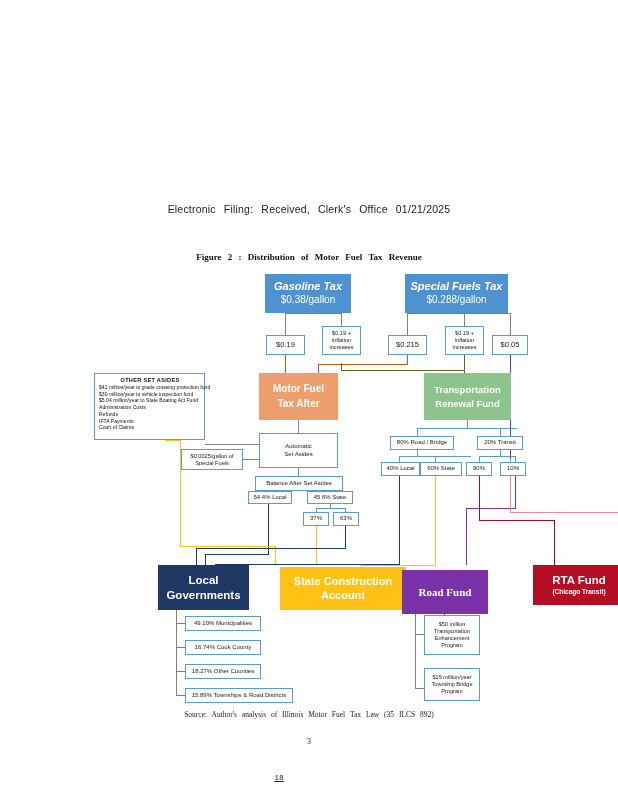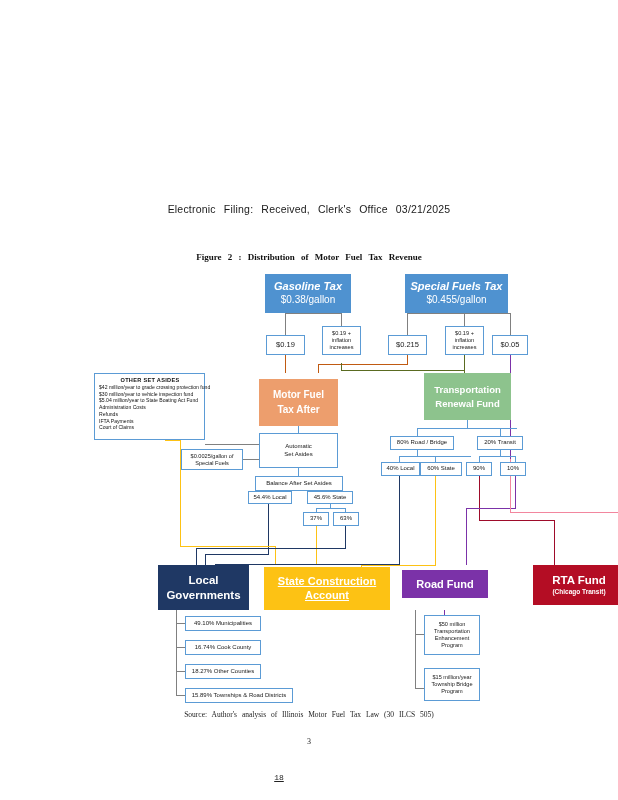--- a/index.html
+++ b/index.html
@@ -45,21 +45,21 @@
   .hdr .t2{font-size:10px;font-weight:normal;}
 
   
   .wbox{background:#ffffff;border:1px solid #5b9bd5;color:#1a1a1a;
         font-size:6.5px;line-height:1.25;flex-direction:column;padding:1px 2px;}
   .wbox.sm{font-size:6px;}
   .wbox.tiny{font-size:5.6px;}
 
   
   .mftf{background:#ed9e6d;color:#ffffff;font-weight:bold;font-size:10px;
-        flex-direction:column;line-height:1.45;margin-top:6px;}
+        flex-direction:column;line-height:1.45;}
   .trf{background:#8dc38d;color:#ffffff;font-weight:bold;font-size:9.5px;
        flex-direction:column;line-height:1.45;}
   .locgov{background:#1f3864;color:#ffffff;font-weight:bold;font-size:11.5px;
           flex-direction:column;line-height:1.25;}
   .sca{background:#fdc214;color:#ffffff;font-weight:bold;font-size:11px;
        flex-direction:column;line-height:1.25;}
   .roadf{background:#7b32a8;color:#ffffff;font-weight:bold;font-size:11px;}
   .rta{background:#b40d24;color:#ffffff;font-weight:bold;font-size:11.5px;
        flex-direction:column;line-height:1.2;margin-left:25px;}
   .rta .sub{font-size:6.5px;font-weight:bold;}
@@ -82,21 +82,21 @@
   .c-navy{background:#1f3864;}
   .c-yellow{background:#fdc214;}
   .c-purple{background:#7b32a8;}
   .c-crimson{background:#9e0b2a;}
   .c-pink{background:#f2869e;}
   .c-blue{background:#5b9bd5;}
 </style>
 </head>
 <body>
 
-<div class="stamp">Electronic   Filing:   Received,    Clerk's  Office  03/21/2025</div>
+<div class="stamp">Electronic   Filing:   Received,    Clerk's  Office  01/21/2025</div>
 <div class="fig-title">Figure  2 : Distribution     of Motor   Fuel  Tax   Revenue</div>
 
 <div class="ln vh c-gray" style="left:285px;top:313px;height:22px;"></div>
 <div class="ln vh c-gray" style="left:341px;top:313px;height:13px;"></div>
 <div class="ln hh c-gray" style="left:285px;top:313px;width:57px;"></div>
 
 <div class="ln hh c-gray" style="left:407px;top:313px;width:104px;"></div>
 <div class="ln vh c-gray" style="left:407px;top:313px;height:22px;"></div>
 <div class="ln vh c-gray" style="left:464px;top:313px;height:13px;"></div>
 <div class="ln vh c-gray" style="left:510px;top:313px;height:22px;"></div>
@@ -196,21 +196,21 @@
 <div class="ln hh c-gray" style="left:415px;top:688px;width:9px;"></div>
 <div class="ln vh c-purple" style="left:444px;top:610px;height:8px;"></div>
 
 <div class="node hdr" style="left:265px;top:274px;width:86px;height:39px;">
   <span class="t1">Gasoline Tax</span>
   <span class="t2">$0.38/gallon</span>
 </div>
 
 <div class="node hdr" style="left:405px;top:274px;width:103px;height:39px;">
   <span class="t1">Special Fuels Tax</span>
-  <span class="t2">$0.455/gallon</span>
+  <span class="t2">$0.288/gallon</span>
 </div>
 
 <div class="node wbox" style="left:266px;top:335px;width:39px;height:20px;font-size:7.5px;">
   <span>$0.19</span>
 </div>
 
 <div class="node wbox tiny" style="left:322px;top:326px;width:39px;height:29px;">
   <span>$0.19 + inflation increases</span>
 </div>
 
@@ -294,26 +294,26 @@
 </div>
 <div class="node wbox sm" style="left:500px;top:462px;width:26px;height:14px;">
   <span>10%</span>
 </div>
 
 <div class="node locgov" style="left:158px;top:565px;width:91px;height:45px;">
   <span>Local</span>
   <span>Governments</span>
 </div>
 
-<div class="node sca" style="left:264px;top:567px;width:126px;height:43px;text-decoration:underline;">
+<div class="node sca" style="left:280px;top:567px;width:126px;height:43px;">
   <span>State Construction</span>
   <span>Account</span>
 </div>
 
-<div class="node roadf" style="left:402px;top:570px;width:86px;height:28px;">
+<div class="node roadf" style="left:402px;top:570px;width:86px;height:44px;font-family:Liberation Serif, serif;">
   <span>Road Fund</span>
 </div>
 
 <div class="node rta" style="left:508px;top:565px;width:92px;height:40px;">
   <span>RTA Fund</span>
   <span class="sub">(Chicago Transit)</span>
 </div>
 
 <div class="node wbox sm" style="left:185px;top:616px;width:76px;height:15px;">
   <span>49.10% Municipalities</span>
@@ -334,15 +334,15 @@
   <span>Enhancement</span>
   <span>Program</span>
 </div>
 
 <div class="node wbox tiny" style="left:424px;top:668px;width:56px;height:33px;">
   <span>$15 million/year</span>
   <span>Township Bridge</span>
   <span>Program</span>
 </div>
 
-<div class="src">Source:  Author's analysis of Illinois  Motor   Fuel  Tax Law   (30  ILCS  505)</div>
+<div class="src">Source:  Author's analysis of Illinois  Motor   Fuel  Tax Law   (35  ILCS  892)</div>
 <div class="pgnum">3</div>
 <div class="footnum">18</div>
 
 </body></html>

